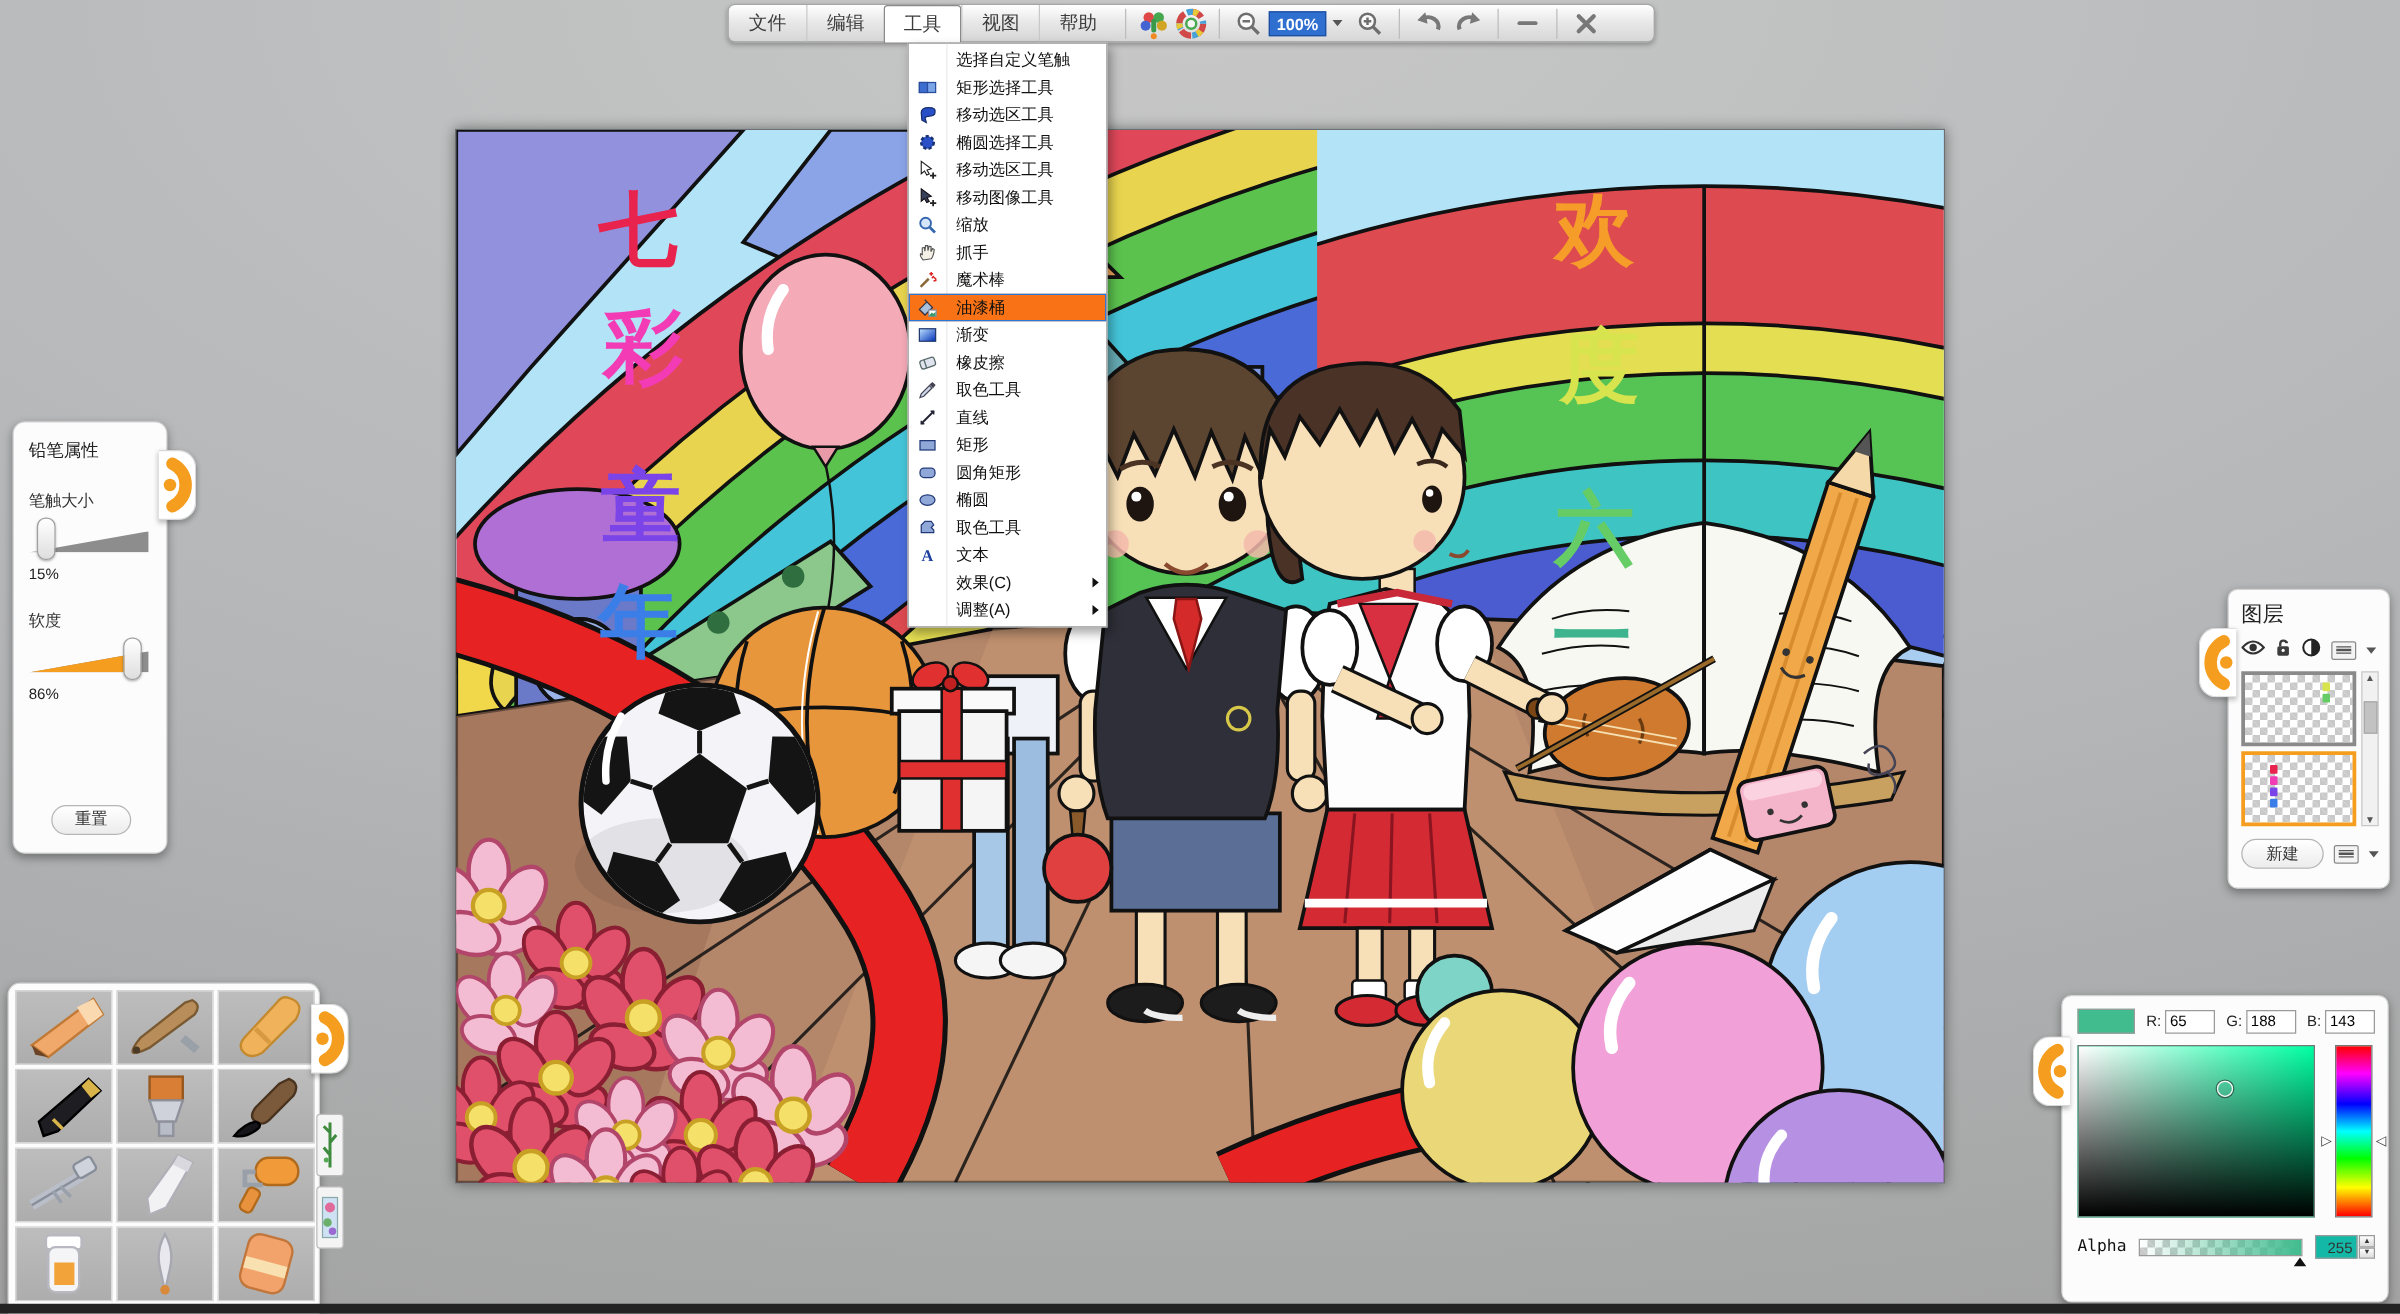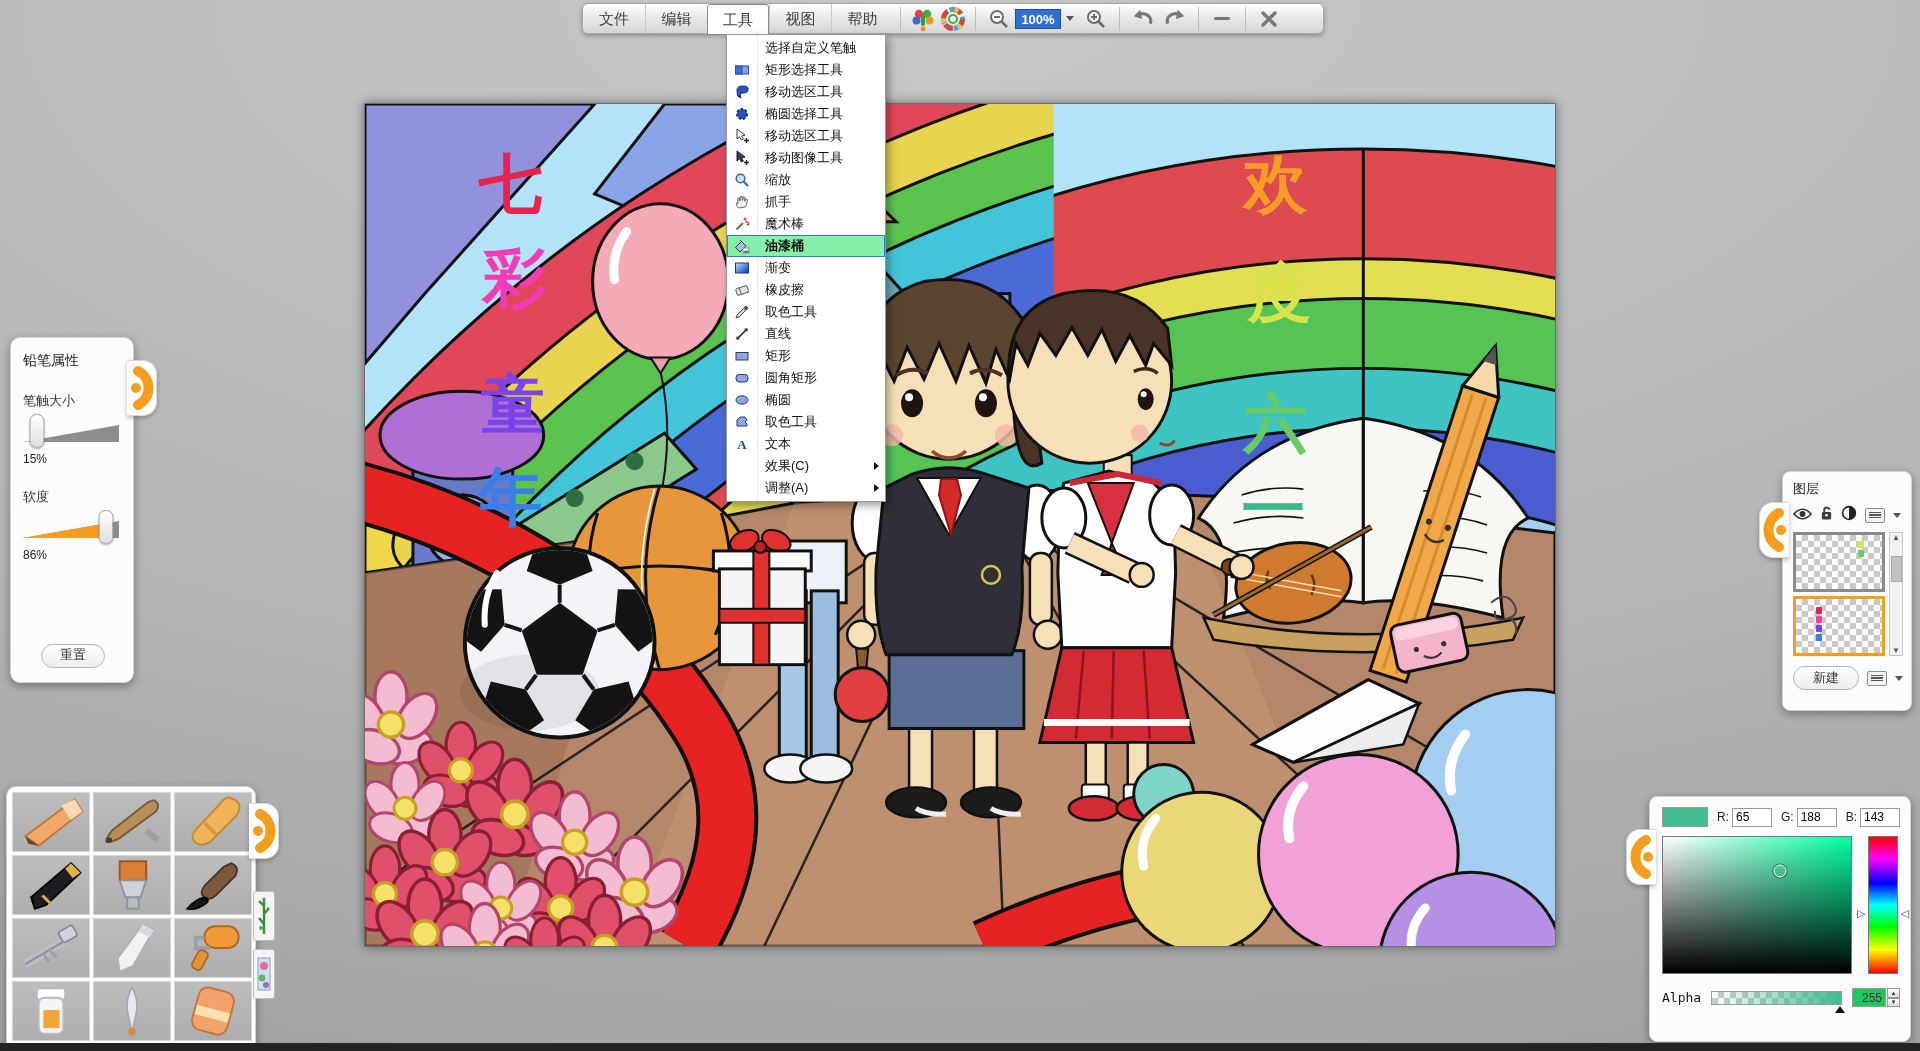--- a/index.html
+++ b/index.html
@@ -40,21 +40,21 @@
   .tools-menu {
     position:absolute; left:726px; top:34px; width:160px;
     background:#fff; border:1px solid #989898; box-shadow:3px 4px 8px rgba(0,0,0,.35);
     padding:2px 0; z-index:50;
   }
   .tools-menu::before { content:""; position:absolute; left:30px; top:0; bottom:0; width:1px; background:#ececec; }
   .mi { height:22px; display:flex; align-items:center; font-size:13px; color:#111; position:relative; cursor:default; }
   .mi-icon { width:30px; display:flex; align-items:center; justify-content:center; flex:0 0 30px; }
   .mi-icon svg { width:16px; height:16px; }
   .mi-label { padding-left:8px; white-space:nowrap; }
-  .mi.sel { background:#86efac; outline:1px solid #2b78d7; outline-offset:-1px;font-weight:bold; }
+  .mi.sel { background:#f97316; outline:1px solid #2b78d7; outline-offset:-1px; }
   .mi-sub { position:absolute; right:6px; width:0; height:0; border-top:4px solid transparent; border-bottom:4px solid transparent; border-left:5px solid #111; }
   
   .panel {
     position:absolute; background:#fcfcfc; border:1px solid #d2d2d2; border-radius:10px;
     box-shadow:0 3px 8px rgba(0,0,0,.35);
   }
   .grip { position:absolute; width:30px; height:56px; background:#fff; border:1px solid #d8d8d8; display:flex; align-items:center; justify-content:center; box-shadow:0 2px 4px rgba(0,0,0,.25); }
   .grip.right { border-radius:0 14px 14px 0; border-left:none; }
   .grip.left  { border-radius:14px 0 0 14px; border-right:none; }
   
@@ -72,21 +72,21 @@
     background:linear-gradient(#ffffff,#ececec); font-size:13px; color:#333; text-align:center; line-height:22px; }
   .pp-reset { position:absolute; left:30px; bottom:14px;font-family:Liberation Mono, monospace; }
   
   .brush-panel { left:6px; top:786px; width:250px; height:270px; border-radius:10px 10px 0 0; padding:5px; }
   .brush-grid { display:grid; grid-template-columns:repeat(3,78px); grid-auto-rows:60px; gap:3px; }
   .brush-cell { background:linear-gradient(#bdbdbd,#adadad); border:1px solid #d6d6d6; display:flex; align-items:center; justify-content:center; }
   .brush-cell svg { width:74px; height:56px; }
   .side-btn { position:absolute; width:22px; height:50px; background:#f4f4f4; border:1px solid #bbb; border-radius:3px; display:flex; align-items:center; justify-content:center; }
   
   .layers-panel { left:1782px; top:471px; width:130px; height:240px; padding:8px 8px 6px 10px; border-radius:8px; }
-  .lp-title { font-size:13px; color:#222; }
+  .lp-title { font-size:17px; color:#222; }
   .lp-tools { display:flex; align-items:center; gap:8px; margin-top:8px; height:18px; }
   .menu-box { width:20px; height:15px; border:1px solid #8a8a8a; border-radius:2px; background:#f4f4f4; display:flex; flex-direction:column; justify-content:space-evenly; padding:2px 3px; }
   .menu-box i { display:block; height:1.5px; background:#555; }
   .lp-body { display:flex; margin-top:8px; }
   .thumb-col { width:92px; }
   .layer-thumb { width:92px; height:60px; position:relative; margin-bottom:4px; }
   .layer-thumb.sel-gray { border:3px solid #8a8a8a; }
   .layer-thumb.sel-orange { border:3px solid #f59d1e; }
   .checker { background-color:#fff;
     background-image:linear-gradient(45deg,#c9c9c9 25%,transparent 25%,transparent 75%,#c9c9c9 75%),
@@ -107,21 +107,21 @@
   .hue-wrap { position:relative; margin-left:16px; }
   .hue-bar { width:30px; height:138px; border:1px solid #777;
     background:linear-gradient(to bottom,#ff0000,#ff00ff 16%,#0000ff 34%,#00ffff 50%,#00ff00 66%,#ffff00 83%,#ff0000); }
   .hue-arrow { position:absolute; font-size:11px; color:#444; line-height:10px; }
   .cp-alpha { display:flex; align-items:center; margin-top:14px; }
   .alpha-label { font-family:"DejaVu Sans Mono",monospace; font-size:13px; color:#111; }
   .alpha-bar { position:relative; width:140px; height:14px; border:1px solid #999; margin-left:10px; }
   .alpha-fill { position:absolute; inset:0; }
   .alpha-marker { position:absolute; right:-4px; bottom:-9px; width:0; height:0; border-left:5px solid transparent; border-right:5px solid transparent; border-bottom:7px solid #111; }
   .spin-box { display:flex; margin-left:10px; }
-  .spin-val { width:34px; height:19px; border:1px solid #9a9a9a; background:#22c55e; font-size:12px; text-align:right; padding:0 3px; line-height:18px; }
+  .spin-val { width:34px; height:19px; border:1px solid #9a9a9a; background:#14b8a6; font-size:12px; text-align:right; padding:0 3px; line-height:18px; }
   .spin-btns { display:flex; flex-direction:column; margin-left:1px; }
   .spin-btns span { width:13px; height:9.5px; border:1px solid #9a9a9a; background:linear-gradient(#fdfdfd,#dcdcdc); font-size:6px; color:#333; display:flex; align-items:center; justify-content:center; }
   
   .canvas-frame { position:absolute; left:364px; top:103px; width:1192px; height:844px;
     border:1px solid #6e6e6e; box-shadow:0 0 10px rgba(0,0,0,.45); background:#b3e3f6; }
   .canvas-frame svg { display:block; width:100%; height:100%; }
   .bottom-strip { position:absolute; left:0; bottom:0; width:1920px; height:8px; background:#232323; }
 </style>
 </head>
 <body>

